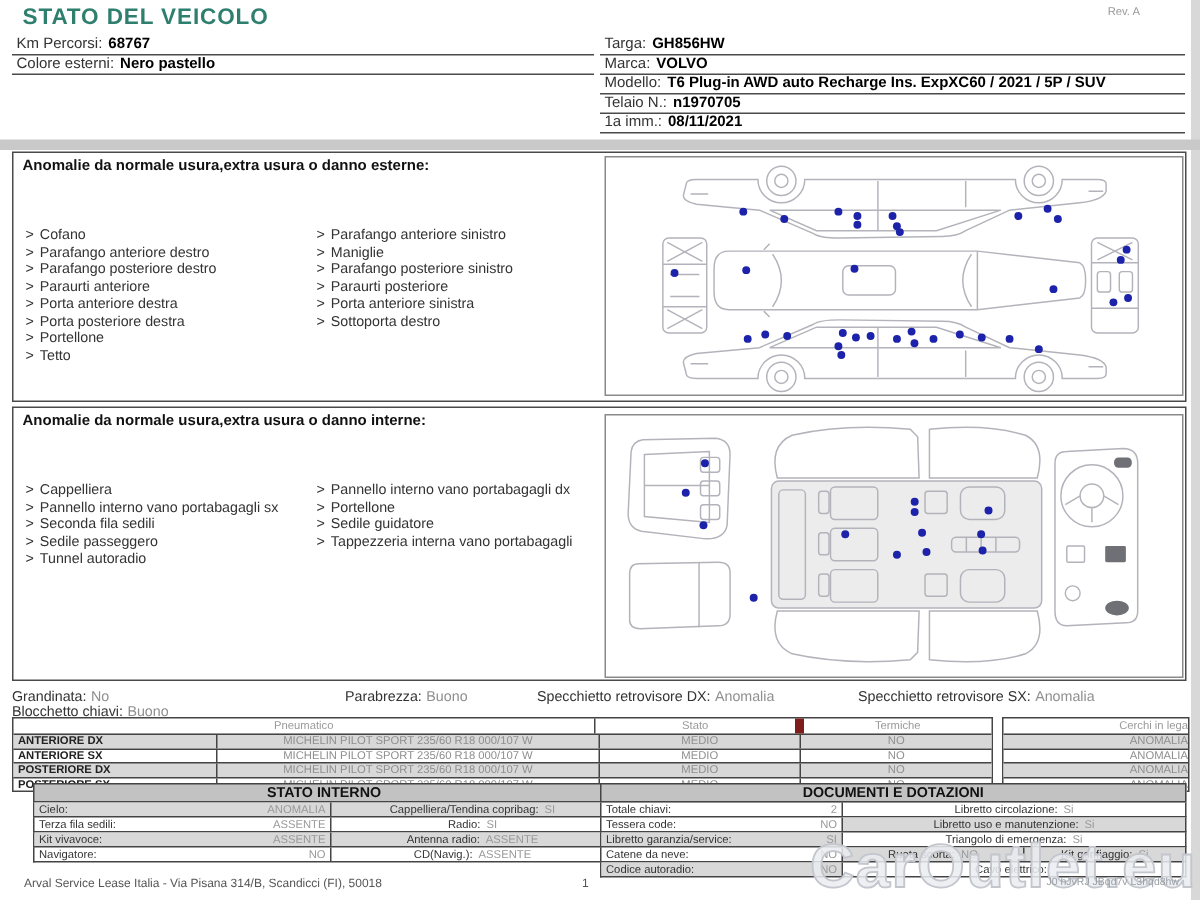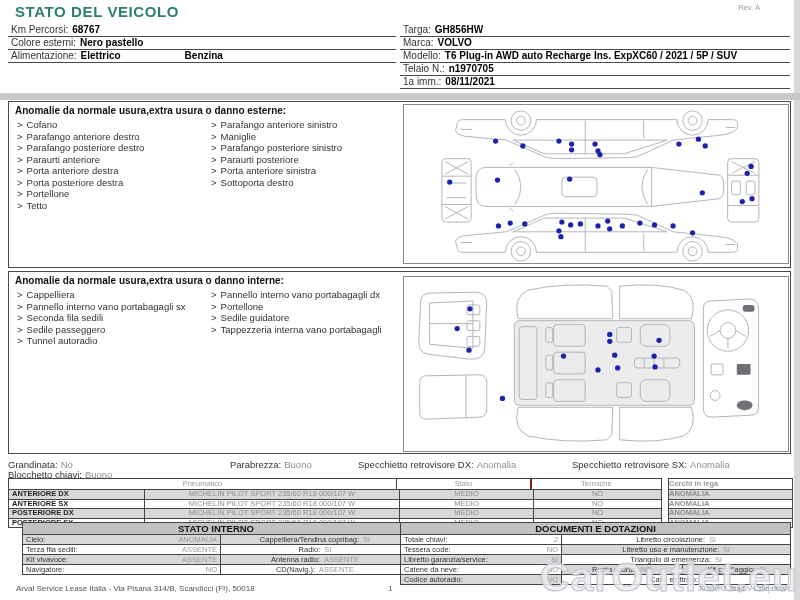--- a/index.html
+++ b/index.html
@@ -21,21 +21,21 @@
   .irow .lab{white-space:nowrap;}
 
   .graybar{position:absolute;left:0;top:93px;width:800px;height:7px;background:#c9c9c9;}
 
   
   .secbox{position:absolute;left:8px;width:781px;border:1px solid #4a4a4a;background:#fff;}
   .sec1{top:101px;height:165px;}
   .sec2{top:271px;height:181px;}
   .sec-title{font-weight:bold;font-size:10px;color:#111;padding:3px 0 3px 6px;}
   .cols{display:flex;font-size:9.5px;color:#333;padding-left:8px;}
-  .col{width:182px;line-height:11px;margin-right:12px;}
+  .col{width:182px;line-height:11px;margin-right:12px;margin-top:32px;}
   .li{margin:0 0 0.5px 0;}
   .mk{margin-right:4px;}
 
   .diagbox{position:absolute;border:1px solid #8a8a8a;background:#fff;}
   .diag1{left:403px;top:104px;width:384px;height:158px;}
   .diag2{left:403px;top:276px;width:384px;height:174px;}
   .diagbox svg{display:block;width:100%;height:100%;}
   .sketch{stroke:#b3b3bb;fill:none;stroke-width:1;}
   .sketch-fill{stroke:#b3b3bb;fill:#ececec;stroke-width:1;}
   .sketch-dark{fill:#6f6f76;stroke:none;}
@@ -51,22 +51,22 @@
   .thead{display:flex;height:10px;line-height:10px;color:#999;text-align:center;}
   .trow{display:flex;height:8.5px;line-height:8.5px;border-top:1px solid #444;}
   .tc{overflow:hidden;white-space:nowrap;}
   .tc+.tc{border-left:1px solid #444;}
   .c-pos{width:132px;font-weight:bold;color:#222;padding-left:3px;}
   .c-spec{width:254px;text-align:center;color:#8f8f8f;}
   .c-stato{width:133px;text-align:center;color:#8f8f8f;}
   .c-term{flex:1;text-align:center;color:#8f8f8f;}
   .h-pneu{width:387px;}
   .h-stato{width:133px;border-left:1px solid #444;}
-  .h-term{flex:1;border-left:2px solid #7f1d1d;}
-  .c-cerchi{flex:1;text-align:left;color:#8f8f8f;font-weight:bold;}
+  .h-term{flex:1;border-left:6px solid #7f1d1d;}
+  .c-cerchi{flex:1;text-align:right;color:#8f8f8f;}
   .g{background:#d8d8d8;}
 
   
   .btable{position:absolute;top:522px;background:#fff;}
   .b-left{left:22px;width:388px;}
   .b-right{left:400px;width:391px;}
   .bhead{background:#c2c2c2;border:1px solid #444;font-weight:bold;font-size:9.5px;
          height:11px;line-height:11px;text-align:center;color:#111;}
   .brow{display:flex;border:1px solid #444;border-top:none;font-size:7.5px;}
   .bcell{display:flex;justify-content:space-between;height:9px;line-height:9px;
@@ -99,25 +99,20 @@
   <div class="rev">Rev. A</div>
 
   <div class="info-left">
     <div class="irow">
       <span class="lab">Km Percorsi:</span>
       <b>68767</b>
     </div>
     <div class="irow">
       <span class="lab">Colore esterni:</span>
       <b>Nero pastello</b>
-    </div>
-    <div class="irow">
-      <span class="lab">Alimentazione:</span>
-      <b class="v1w">Elettrico</b>
-      <b>Benzina</b>
     </div>
   </div>
 
   <div class="info-right">
     <div class="irow">
       <span class="lab">Targa:</span>
       <b>GH856HW</b>
     </div>
     <div class="irow">
       <span class="lab">Marca:</span>

